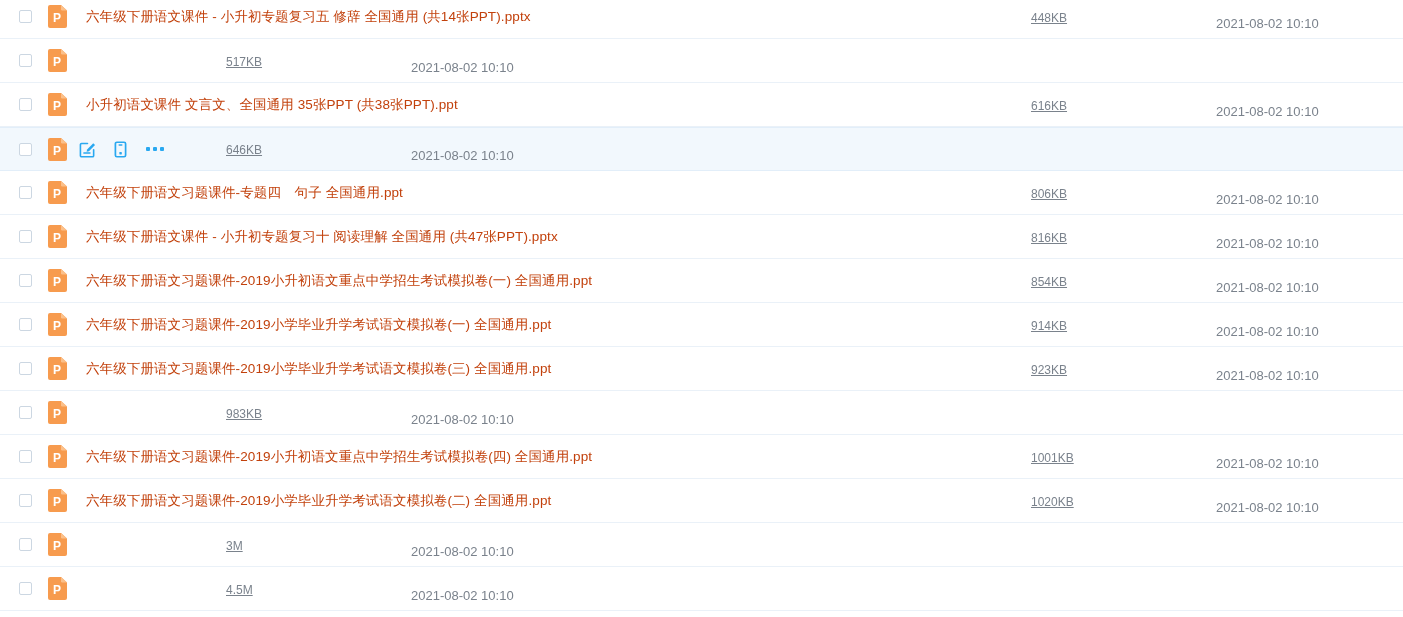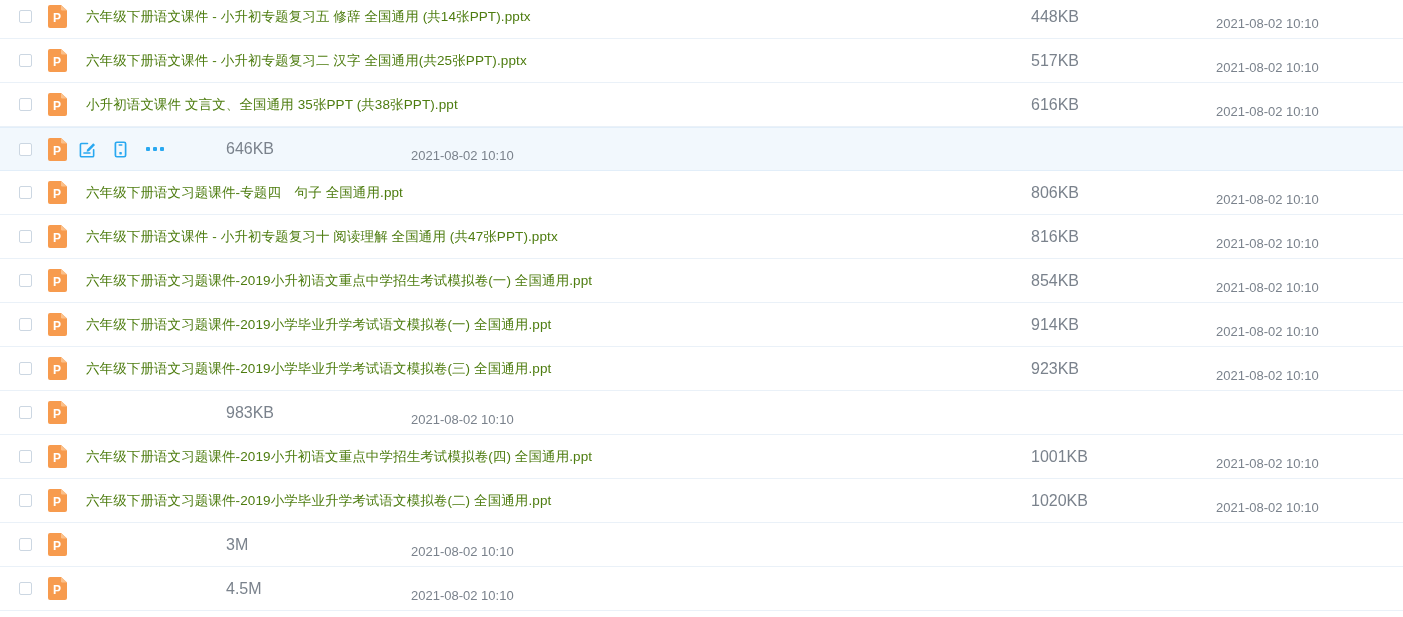--- a/index.html
+++ b/index.html
@@ -75,21 +75,21 @@
   .cell-name {
     flex: 1 1 auto;
     min-width: 0;
     padding-left: 8px;
     padding-right: 12px;
     overflow: hidden;
     white-space: nowrap;
   }
   .file-name {
     font-size: 13.5px;
-    color: #4d7c0f;
+    color: #c2410c;
     letter-spacing: 0.1px;
     white-space: nowrap;
     overflow: hidden;
     text-overflow: ellipsis;
     display: block;
     cursor: pointer;
   }
 
   
   .cell-actions {
@@ -133,23 +133,24 @@
   }
 
   
   .cell-size {
     width: 190px;
     min-width: 190px;
     box-sizing: border-box;
     padding-left: 18px;
   }
   .file-size {
-    font-size: 16px;
+    font-size: 12px;
     color: #7a828c;
     white-space: nowrap;
+    text-decoration: underline;
   }
 
   
   .cell-date {
     width: 200px;
     min-width: 200px;
     box-sizing: border-box;
     padding-left: 13px;
     margin-top: 12px;
   }
@@ -213,23 +214,20 @@
     </div>
     <div class="cell-icon">
       <span class="ppt-icon">
         <svg width="19" height="23" viewBox="0 0 19 23" xmlns="http://www.w3.org/2000/svg">
           <path d="M2 0 H13 L19 5.5 V21 A2 2 0 0 1 17 23 H2 A2 2 0 0 1 0 21 V2 A2 2 0 0 1 2 0 Z" fill="#f79b4e"></path>
           <path d="M13 0 L19 5.5 H14.2 A1.2 1.2 0 0 1 13 4.3 Z" fill="#fbc08a"></path>
           <text x="9" y="16.5" font-family="Liberation Sans, sans-serif" font-size="12" font-weight="bold" fill="#ffffff" text-anchor="middle">P</text>
         </svg>
       </span>
     </div>
-    <div class="cell-name">
-      <span class="file-name">六年级下册语文课件 - 小升初专题复习二 汉字 全国通用(共25张PPT).pptx</span>
-    </div>
     <div class="cell-actions">
       <span class="action-icon">
         <svg width="17" height="17" viewBox="0 0 18 18" fill="none" xmlns="http://www.w3.org/2000/svg">
           <path d="M15.5 9.2 V15.5 A1.2 1.2 0 0 1 14.3 16.7 H2.7 A1.2 1.2 0 0 1 1.5 15.5 V3.9 A1.2 1.2 0 0 1 2.7 2.7 H9" stroke="#29a8f0" stroke-width="1.7" stroke-linecap="round"></path>
           <path d="M5.2 12.7 H11.6" stroke="#29a8f0" stroke-width="1.6" stroke-linecap="round"></path>
           <path d="M8.6 8.9 L15.1 2.3 L17 4.2 L10.5 10.8 L8 11.4 Z" fill="#29a8f0"></path>
         </svg>
       </span>
       <span class="action-icon">
         <svg width="17" height="17" viewBox="0 0 18 18" fill="none" xmlns="http://www.w3.org/2000/svg">

